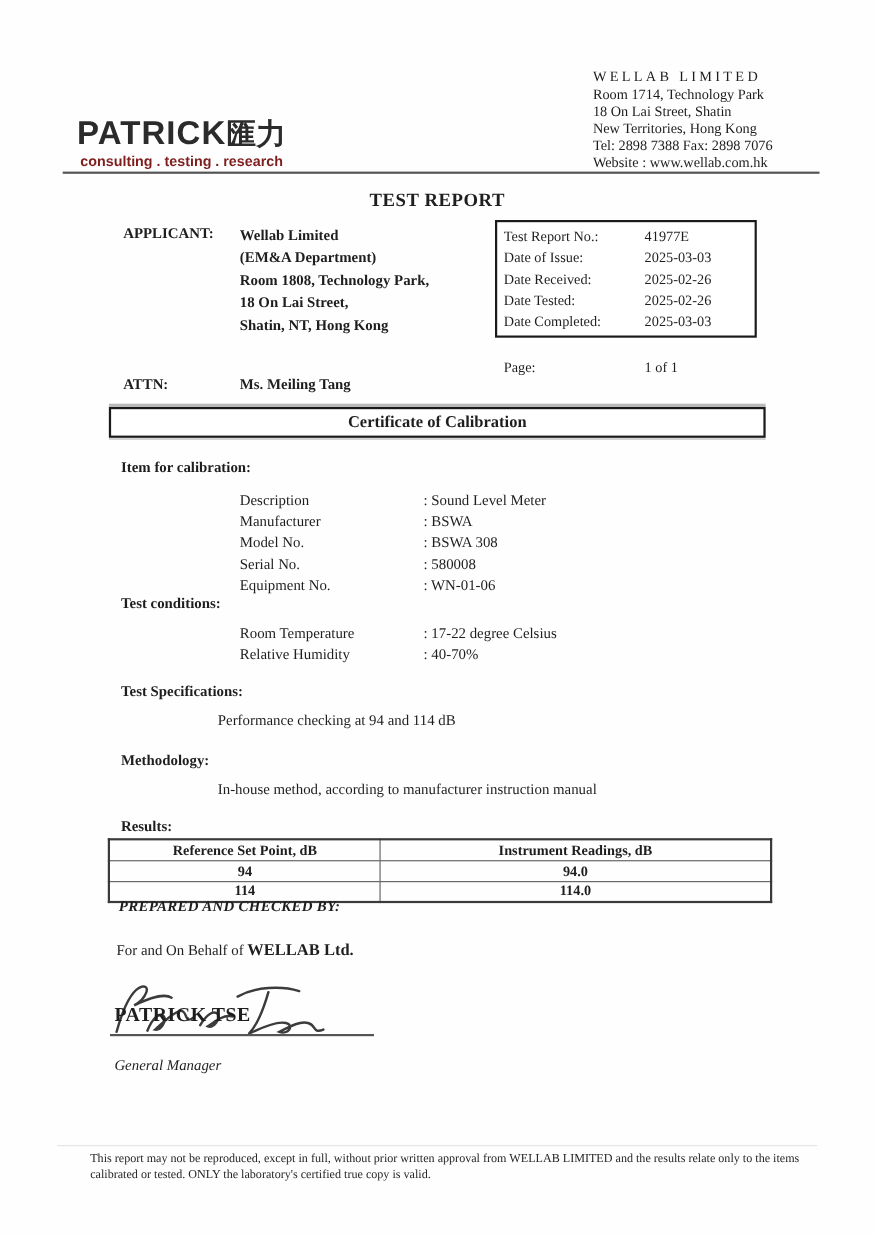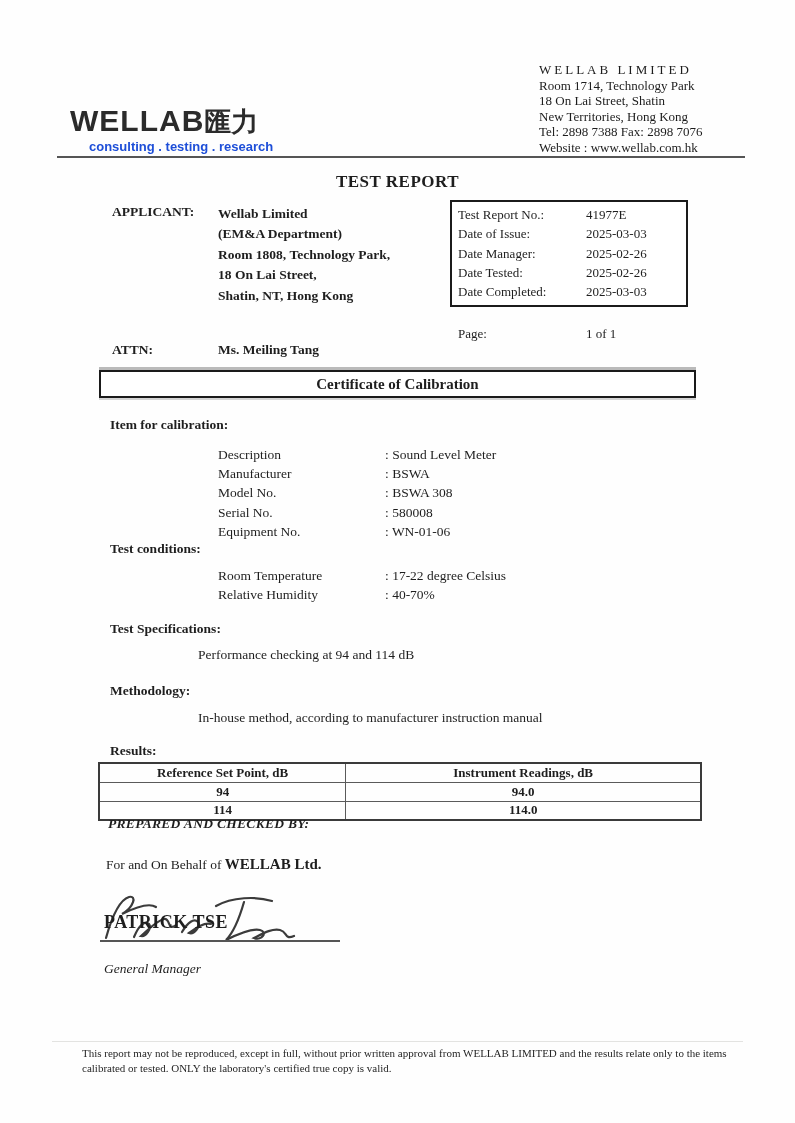--- a/index.html
+++ b/index.html
@@ -9,21 +9,21 @@
     background:#fefefe; color:#1e1e1e; overflow:hidden;
     font-family:"Liberation Serif", serif;
   }
   
   .logo { position:absolute; left:70px; top:104px;
     font-family:"Liberation Sans", sans-serif; font-weight:bold;
     font-size:30px; letter-spacing:1px; color:#2b2b2b; white-space:nowrap; }
   .logo .cjk { font-size:27px; letter-spacing:0; }
   .tagline { position:absolute; left:73px; top:139px;
     font-family:"Liberation Sans", sans-serif; font-weight:bold;
-    font-size:13px; color:#1d4ed8;margin-left:16px; }
+    font-size:13px; color:#7f1d1d; }
   .company { position:absolute; left:539px; top:62px;
     font-size:13px; line-height:15.6px; color:#1c1c1c; }
   .company .name { letter-spacing:3px; }
   .header-rule { position:absolute; left:57px; right:50px; top:156px;
     border-top:2px solid #555; }
   
   .title { position:absolute; left:0; top:172px; width:100%; text-align:center;
     font-weight:bold; font-size:17px; letter-spacing:0.5px; }
   .label-col { font-weight:bold; font-size:13.5px; }
   .applicant-label { position:absolute; left:112px; top:204px; }
@@ -74,21 +74,21 @@
   .footer-rule { position:absolute; left:52px; right:52px; top:1041px;
     border-top:1px solid #e3e3e1; }
   .footer-text { position:absolute; left:82px; top:1046px; width:650px;
     font-size:11px; line-height:14.5px; color:#262626; }
 </style>
 </head>
 <body>
 
 <div class="page">
 
-  <div class="logo"><span>WELLAB</span><span class="cjk">匯力</span></div>
+  <div class="logo"><span>PATRICK</span><span class="cjk">匯力</span></div>
   <div class="tagline">consulting . testing . research</div>
 
   <div class="company">
     <div class="name">WELLAB LIMITED</div>
     <div>Room 1714, Technology Park</div>
     <div>18 On Lai Street, Shatin</div>
     <div>New Territories, Hong Kong</div>
     <div>Tel: 2898 7388 Fax: 2898 7076</div>
     <div>Website : www.wellab.com.hk</div>
   </div>
@@ -109,21 +109,21 @@
   <div class="info-box">
     <div class="info-row">
         <span class="il">Test Report No.:</span>
         <span>41977E</span>
       </div>
     <div class="info-row">
         <span class="il">Date of Issue:</span>
         <span>2025-03-03</span>
       </div>
     <div class="info-row">
-        <span class="il">Date Manager:</span>
+        <span class="il">Date Received:</span>
         <span>2025-02-26</span>
       </div>
     <div class="info-row">
         <span class="il">Date Tested:</span>
         <span>2025-02-26</span>
       </div>
     <div class="info-row">
         <span class="il">Date Completed:</span>
         <span>2025-03-03</span>
       </div>

